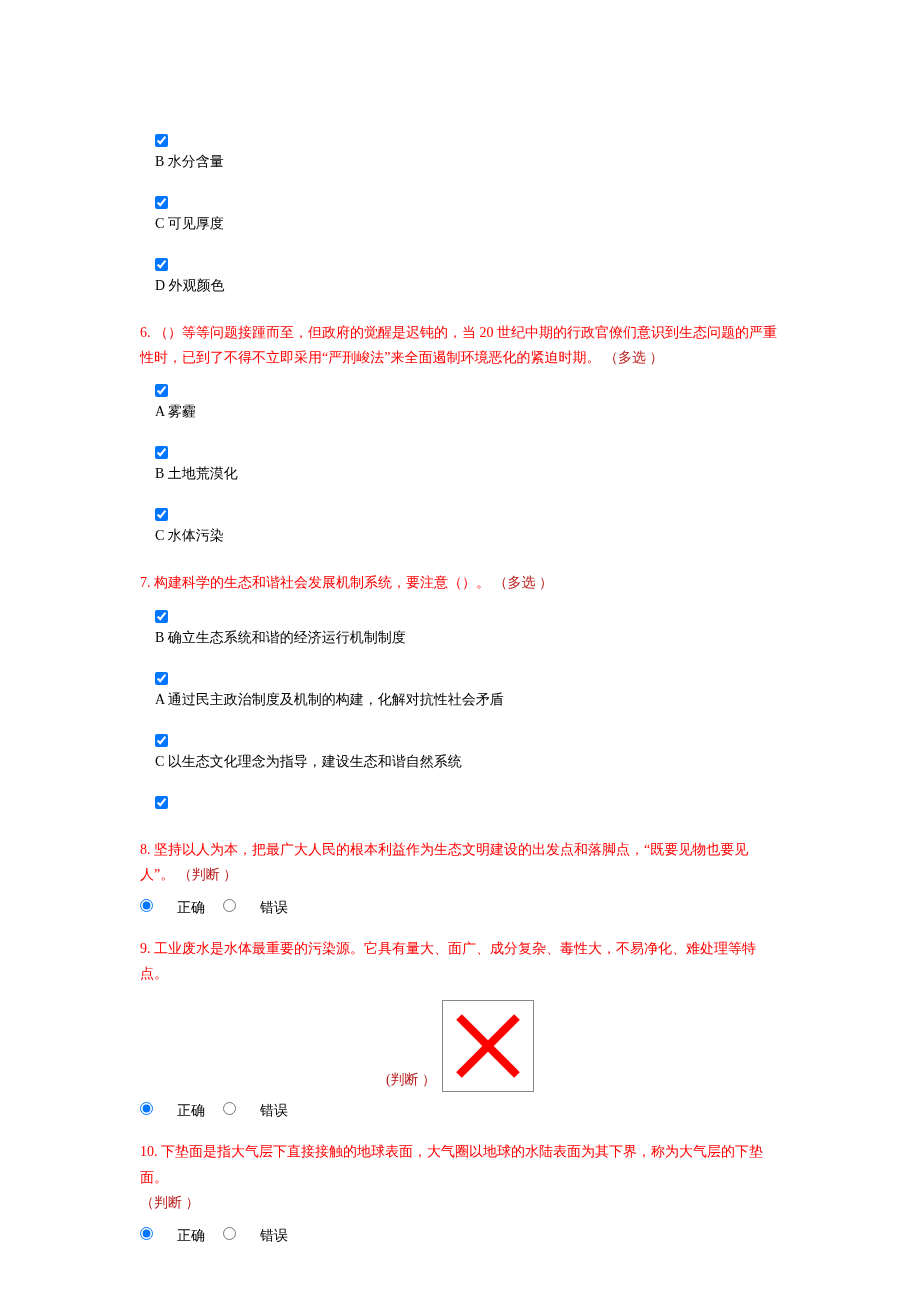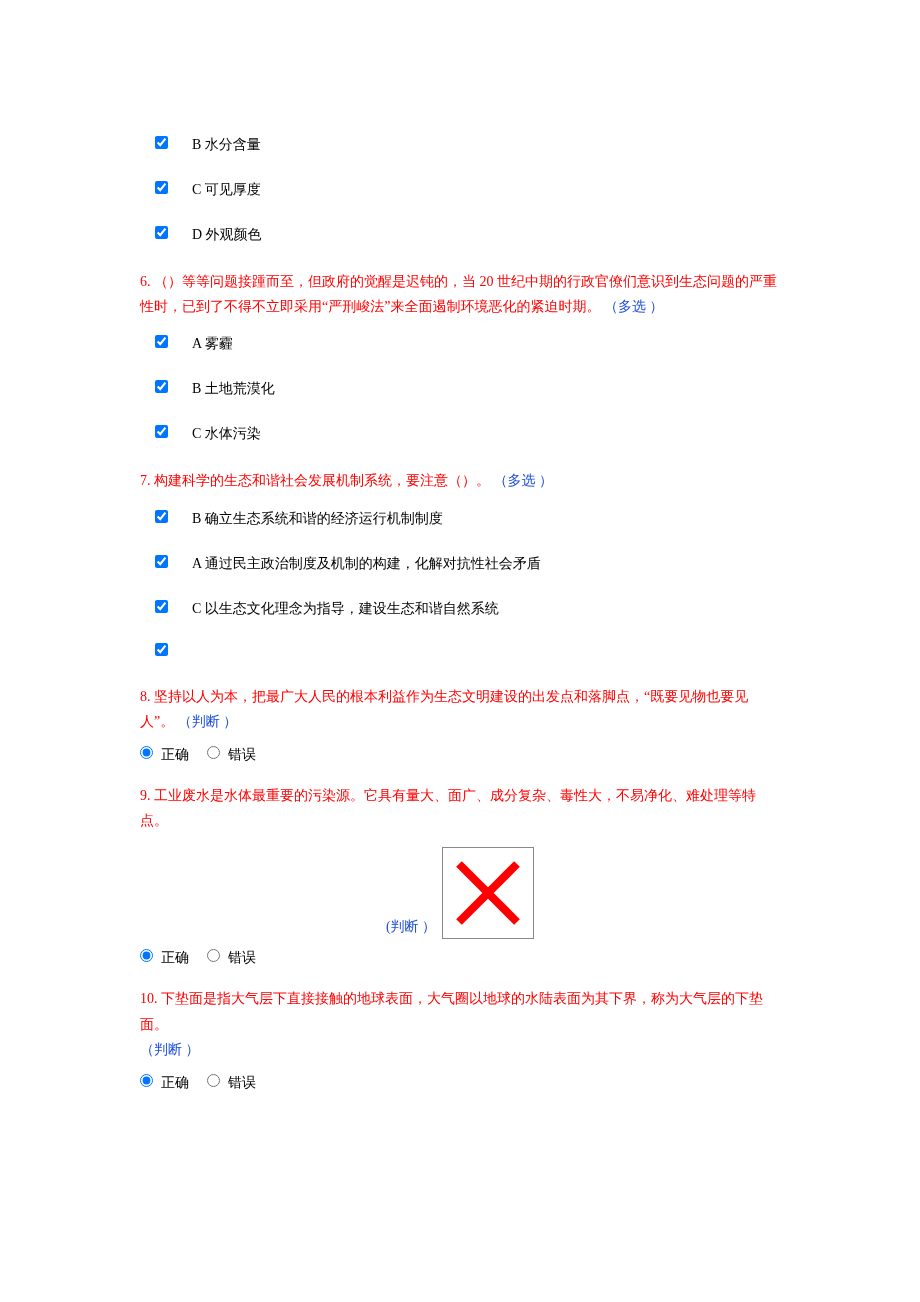--- a/index.html
+++ b/index.html
@@ -11,49 +11,51 @@
     line-height: 1.5;
     color: #000;
   }
   .page {
     width: 920px;
     box-sizing: border-box;
     padding: 120px 140px 40px 140px;
   }
   .option-row {
     display: flex;
-    align-items: center;
+    align-items: flex-start;
     margin: 14px 0 24px 15px;
+    flex-direction: column;
   }
   .option-row input[type="checkbox"] {
     margin: 0 24px 4px 0;
     width: 13px;
     height: 13px;
   }
   .option-label {
     display: inline-block;
   }
   .q-text {
     margin: 4px 0 8px 0;
     line-height: 1.8;
   }
   .red { color: #ff0000; }
-  .blue { color: #1d4ed8; }
+  .blue { color: #b91c1c; }
   .tf-row {
     display: flex;
     align-items: flex-end;
     margin: 10px 0 18px 0;
   }
   .tf-row .radio {
     margin: 0 8px 4px 0;
     position: relative;
     top: -2px;
   }
   .tf-row .tf-label {
     margin-right: 18px;
+    margin-left: 16px;
   }
   .x-box {
     display: inline-block;
     border: 1px solid #888;
     width: 90px;
     height: 90px;
     vertical-align: bottom;
     position: relative;
     margin-left: 6px;
     margin-bottom: -2px;

